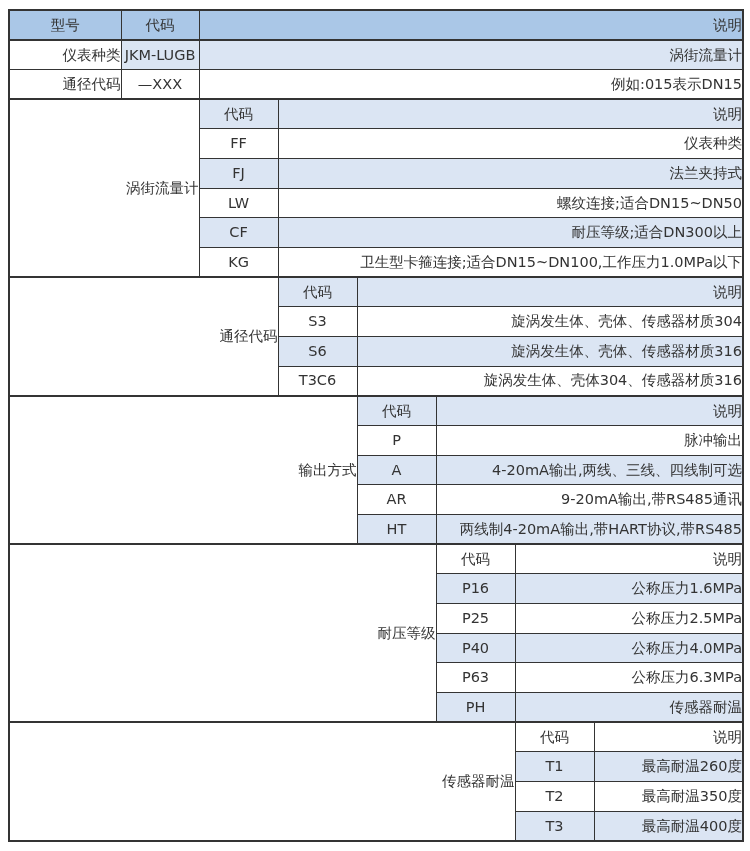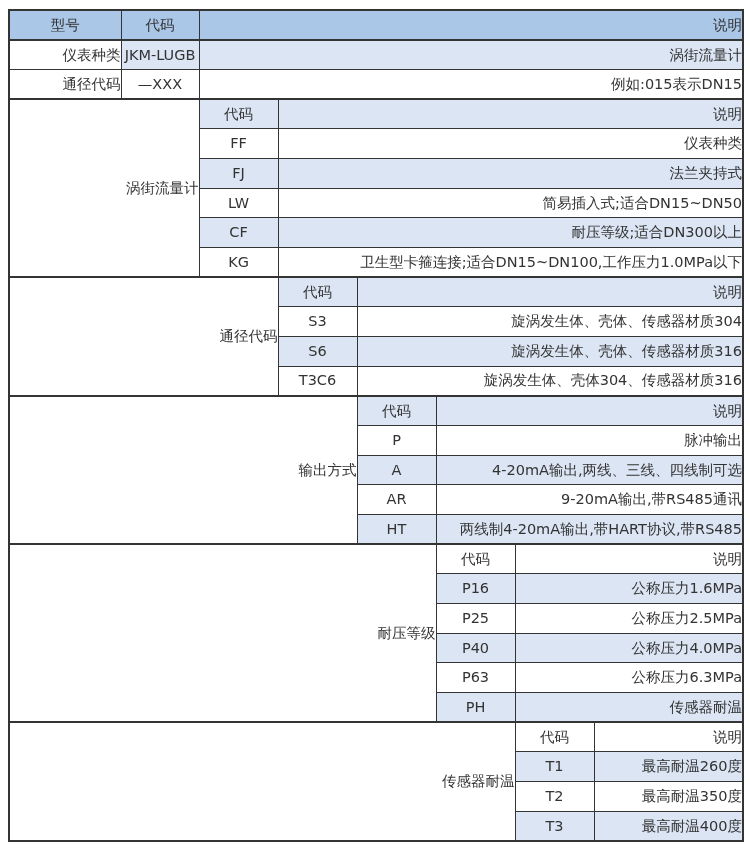--- a/index.html
+++ b/index.html
@@ -93,21 +93,21 @@
   <tr>
     <td class="code">FF</td>
     <td class="desc" colspan="5">仪表种类</td>
   </tr>
   <tr class="alt">
     <td class="code">FJ</td>
     <td class="desc" colspan="5">法兰夹持式</td>
   </tr>
   <tr>
     <td class="code">LW</td>
-    <td class="desc" colspan="5">简易插入式;适合DN15~DN50</td>
+    <td class="desc" colspan="5">螺纹连接;适合DN15~DN50</td>
   </tr>
   <tr class="alt">
     <td class="code">CF</td>
     <td class="desc" colspan="5">耐压等级;适合DN300以上</td>
   </tr>
   <tr>
     <td class="code">KG</td>
     <td class="desc" colspan="5">卫生型卡箍连接;适合DN15~DN100,工作压力1.0MPa以下</td>
   </tr>
 

